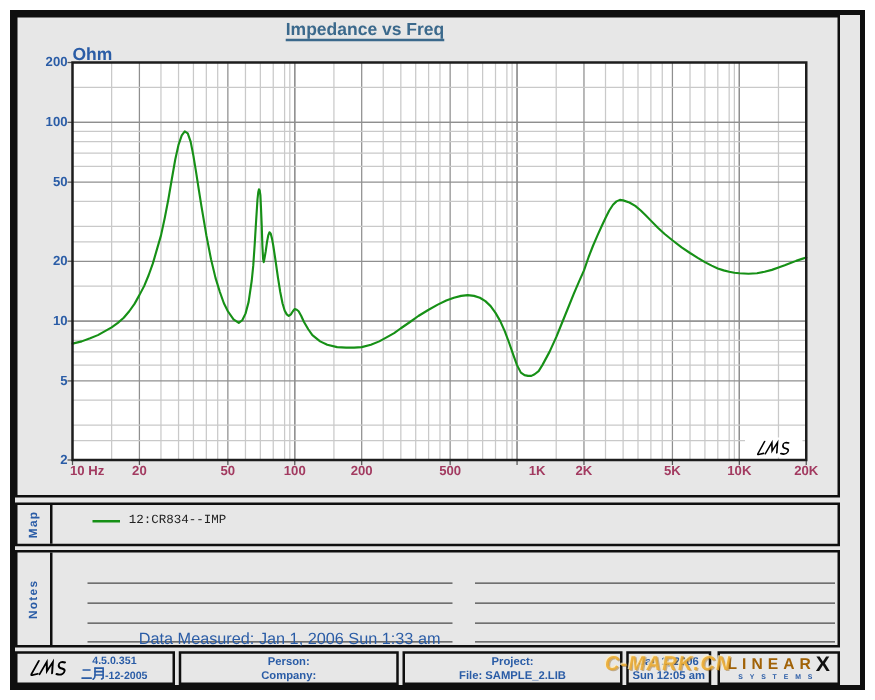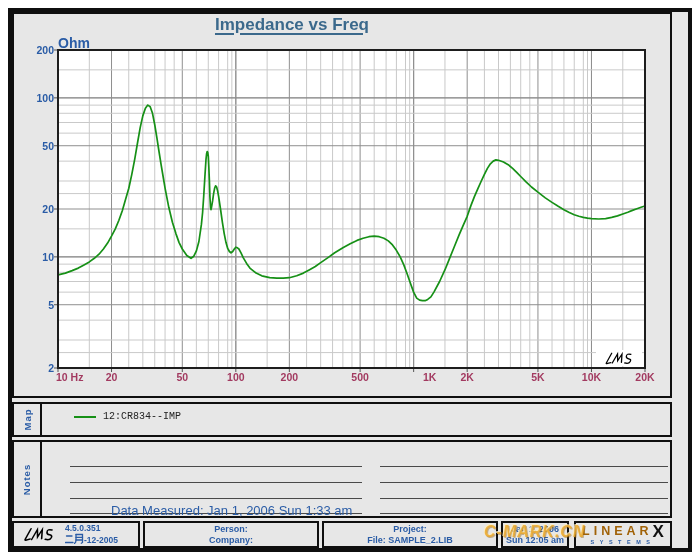--- a/index.html
+++ b/index.html
@@ -6,27 +6,27 @@
   body{width:700px;height:560px;position:relative;background:#ffffff;overflow:hidden;
        font-family:"Liberation Sans","DejaVu Sans",sans-serif;}
   .frame{position:absolute;left:8px;top:8px;width:684px;height:544px;
          border:4px solid #0f0f0f;background:#e7e7e7;box-sizing:border-box;}
   .panel{position:absolute;background:#e7e7e7;border:2px solid #0f0f0f;box-sizing:border-box;}
   .chart-section{left:0;top:0;width:660px;height:386px;}
   .map-section{left:0;top:390px;width:660px;height:35px;}
   .notes-section{left:0;top:428px;width:660px;height:78px;}
   .cell{position:absolute;top:509px;height:27px;background:#e7e7e7;border:2px solid #0f0f0f;
         box-sizing:border-box;display:flex;flex-direction:column;align-items:center;justify-content:center;}
-  .c1{left:0;width:128px;flex-direction:row;justify-content:flex-start;padding-left:7px;}
+  .c1{left:0;width:128px;flex-direction:row;justify-content:flex-start;padding-left:7px;text-align:center;}
   .c2{left:131px;width:176px;}
   .c3{left:310px;width:176px;}
   .c4{left:489px;width:68px;}
   .c5{left:562px;width:98px;}
   .title{position:absolute;left:0;top:1px;width:556px;margin:0;text-align:center;
-         font-size:17px;font-weight:bold;color:#3b698c;
+         font-size:14px;font-weight:bold;color:#3b698c;
          text-decoration:underline;text-decoration-thickness:2px;text-underline-offset:3px;}
   .ohm-label{position:absolute;left:44px;top:21px;font-size:14px;font-weight:bold;color:#2a5ca6;}
   .plot{position:absolute;left:44px;top:36px;width:587px;height:318px;background:#ffffff;}
   .plot svg{overflow:visible;display:block;}
   .ylabels{position:absolute;left:4px;top:36px;width:36px;height:318px;}
   .ylabels span{position:absolute;right:0;font-size:10.5px;font-weight:bold;color:#2a5ca6;line-height:12px;}
   .xlabels{position:absolute;left:0;top:357px;width:700px;height:14px;}
   .xlabels span{position:absolute;font-size:10.5px;font-weight:bold;color:#a23a60;white-space:nowrap;}
   .lms-plot-logo{position:absolute;right:3px;bottom:2px;width:46px;height:16px;background:#ffffff;
                  display:flex;align-items:center;justify-content:center;}

